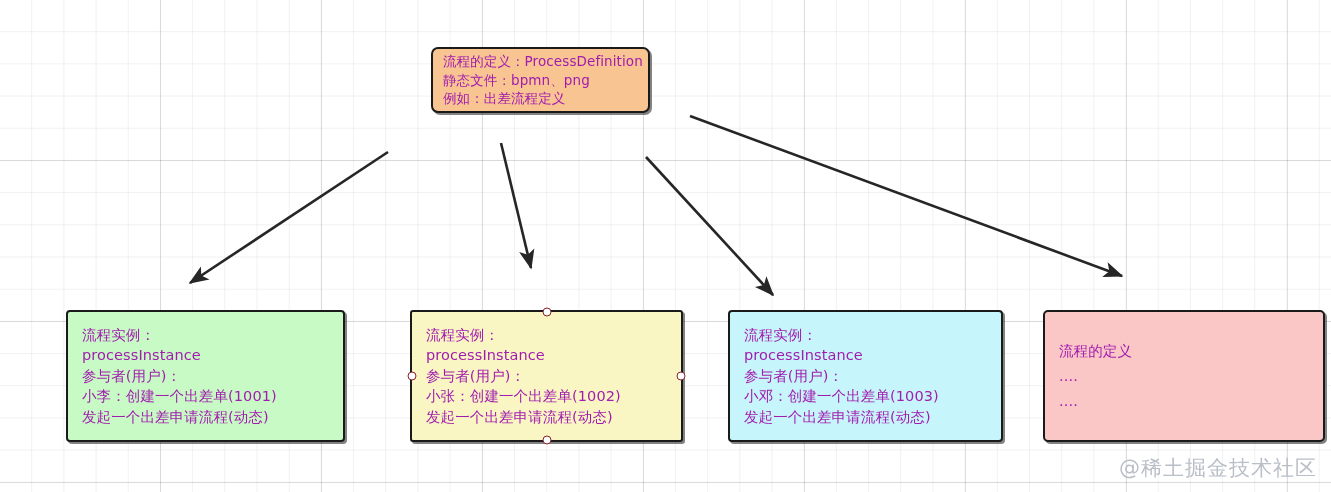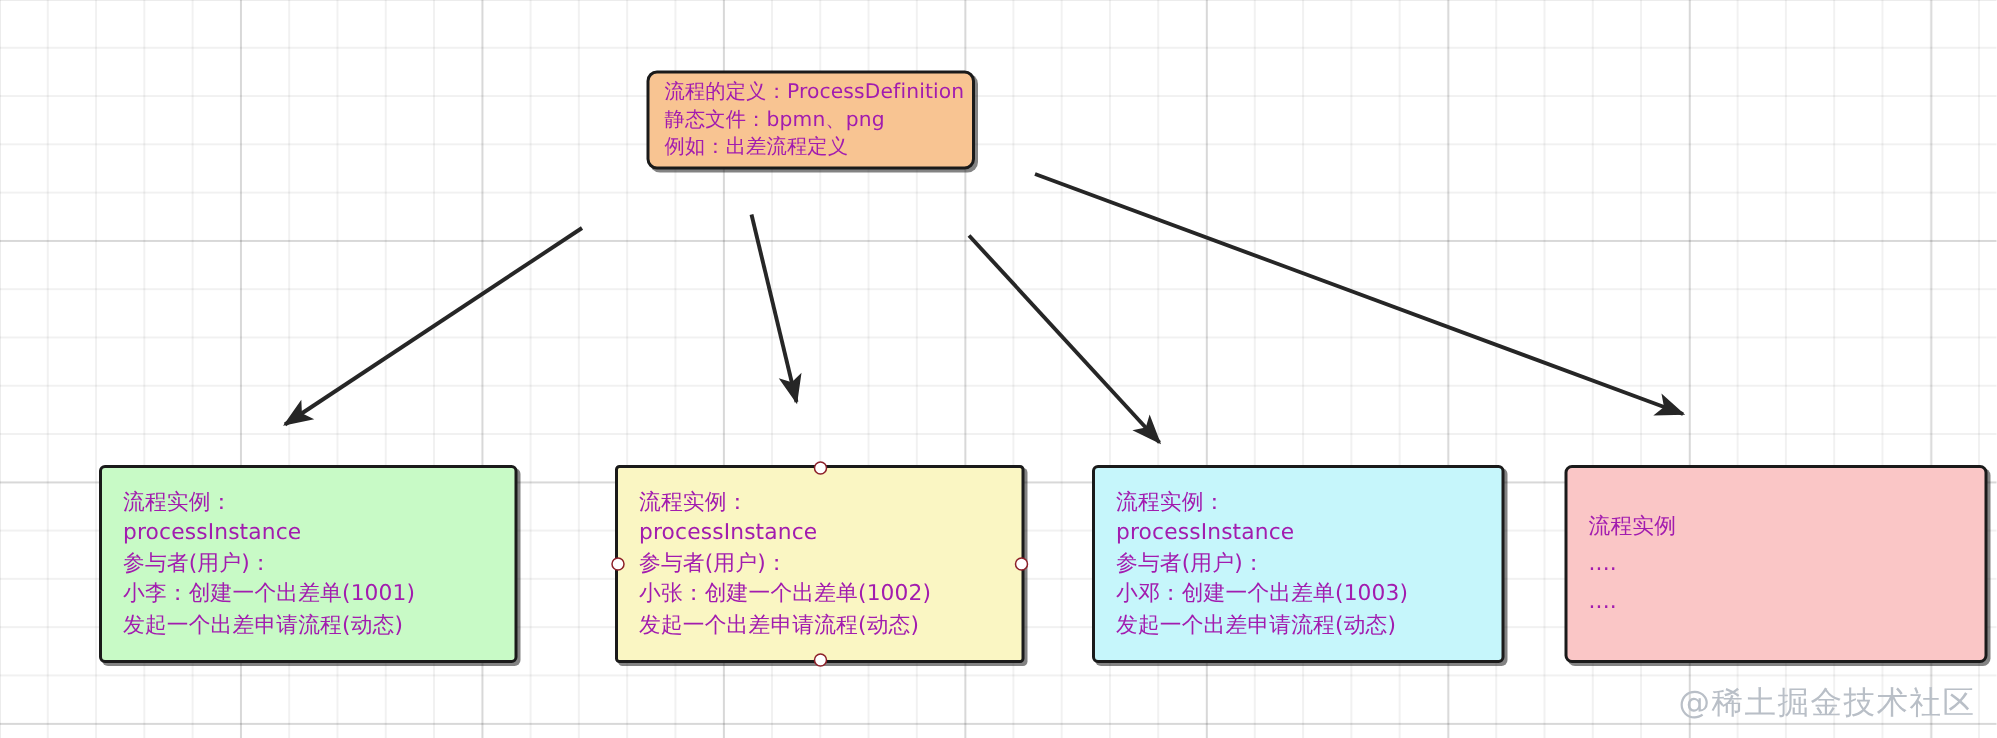--- a/index.html
+++ b/index.html
@@ -187,20 +187,20 @@
 
   <div class="node" id="node-instance-3">
     <div class="node-text">流程实例：
 processInstance
 参与者(用户)：
 小邓：创建一个出差单(1003)
 发起一个出差申请流程(动态)</div>
   </div>
 
   <div class="node" id="node-other-users">
-    <div class="node-text">流程实例
+    <div class="node-text">流程的定义
 ....
 ....</div>
   </div>
 
   <div id="watermark">@稀土掘金技术社区</div>
 
 </div>
 
 </body></html>

